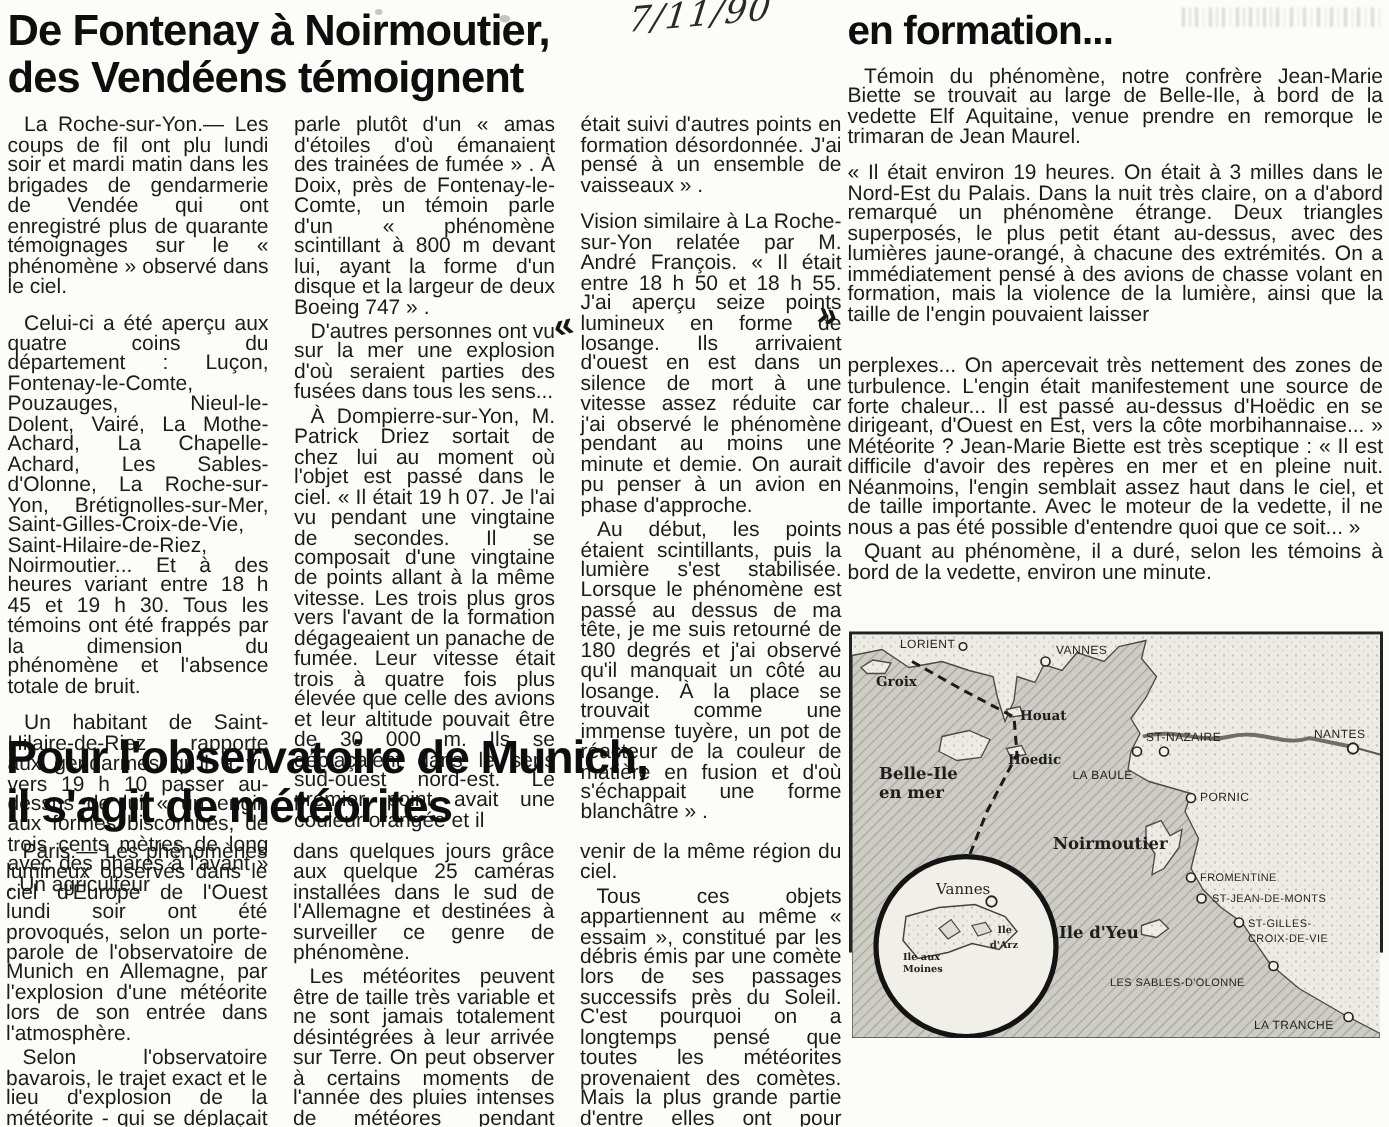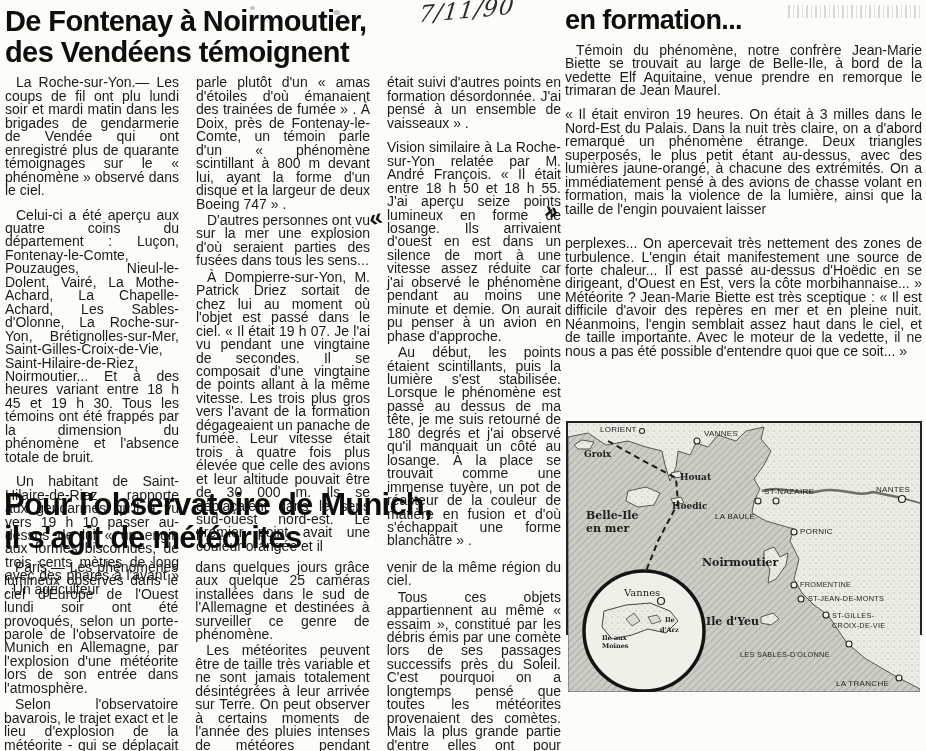--- a/index.html
+++ b/index.html
@@ -80,20 +80,21 @@
 
 <div class="article" style="left:565px;top:6px;width:357px;">
   <div class="hl hl-right">en formation...</div>
   <div class="cols" style="gap:18px;flex-direction:column;">
       <div class="col">
         <p class="para ind"><span>Témoin du phénomène, notre confrère Jean-Marie Biette se trouvait au large de Belle-Ile, à bord de la vedette </span><span class="b">Elf Aquitaine</span><span>, venue prendre en remorque le trimaran de Jean Maurel.</span></p>
         <p class="para gap"><span class="b">« Il était environ 19 heures. On était à 3 milles dans le Nord-Est du Palais.</span><span> Dans la nuit très claire, on a d'abord remarqué un phénomène étrange. Deux triangles superposés, le plus petit étant au-dessus, avec des lumières jaune-orangé, à chacune des extrémités. On a immédiatement pensé à des avions de chasse volant en formation, mais la violence de la lumière, ainsi que la taille de l'engin pouvaient laisser</span></p>
       </div>
       <div class="col">
         <p class="para"><span>perplexes... On apercevait très nettement des zones de turbulence. </span><span class="b">L'engin était manifestement une source de forte chaleur... Il est passé au-dessus d'Hoëdic en se dirigeant, d'Ouest en Est, vers la côte morbihannaise... »</span><span> Météorite ? Jean-Marie Biette est très sceptique : </span><span class="b">« Il est difficile d'avoir des repères en mer et en pleine nuit. Néanmoins, l'engin semblait assez haut dans le ciel, et de taille importante. Avec le moteur de la vedette, il ne nous a pas été possible d'entendre quoi que ce soit... »</span></p>
+        <p class="para ind"><span>Quant au phénomène, il a duré, selon les témoins à bord de la vedette, environ une minute.</span></p>
       </div>
     </div>
 </div>
 
 <div class="article" style="left:4px;top:489px;width:557px;">
   <div class="hl hl-bottom">Pour l'observatoire de Munich,</div>
   <div class="hl hl-bottom">il s'agit de météorites</div>
   <div class="cols" style="margin-top:6px;">
       <div class="col">
         <p class="para ind"><span>Paris.— Les phénomènes lumineux observés dans le ciel d'Europe de l'Ouest lundi soir ont été provoqués, selon un porte-parole de l'observatoire de Munich en Allemagne, par l'explosion d'une météorite lors de son entrée dans l'atmosphère.</span></p>

